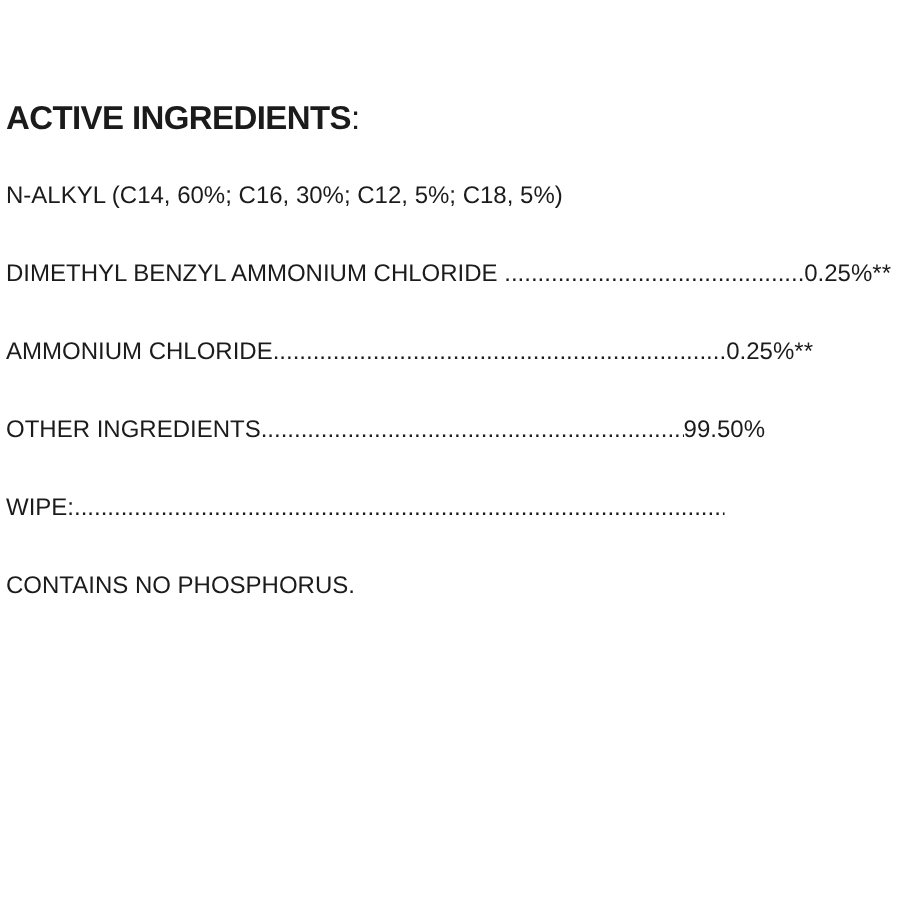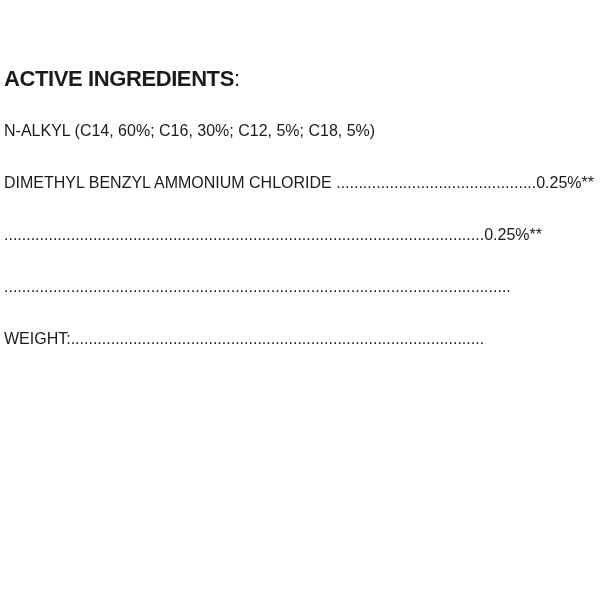--- a/index.html
+++ b/index.html
@@ -62,28 +62,32 @@
   <div class="line">N-ALKYL (C14, 60%; C16, 30%; C12, 5%; C18, 5%)</div>
 
   <div class="line dotted" style="width:590px">
     <span class="lbl">DIMETHYL BENZYL AMMONIUM CHLORIDE </span>
     <span class="leader">..........................................................................................................................................</span>
     <span class="val">0.25%**</span>
   </div>
 
 
   <div class="line dotted" style="width:538px">
+    <span class="lbl">AMMONIUM CHLORIDE</span>
     <span class="leader">..........................................................................................................................................</span>
     <span class="val">0.25%**</span>
   </div>
 
   <div class="line dotted" style="width:506px">
+    <span class="lbl">OTHER INGREDIENTS</span>
+    <span class="leader">..........................................................................................................................................</span>
+    <span class="val">99.50%</span>
+  </div>
+
+  <div class="line dotted" style="width:479px">
+    <span class="lbl">WIPE:</span>
     <span class="leader">..........................................................................................................................................</span>
   </div>
 
-  <div class="line dotted" style="width:479px">
-    <span class="lbl">WEIGHT:</span>
-    <span class="leader">..........................................................................................................................................</span>
-  </div>
-
+  <div class="line">CONTAINS NO PHOSPHORUS.</div>
 
 
 </div>
 
 </body></html>

